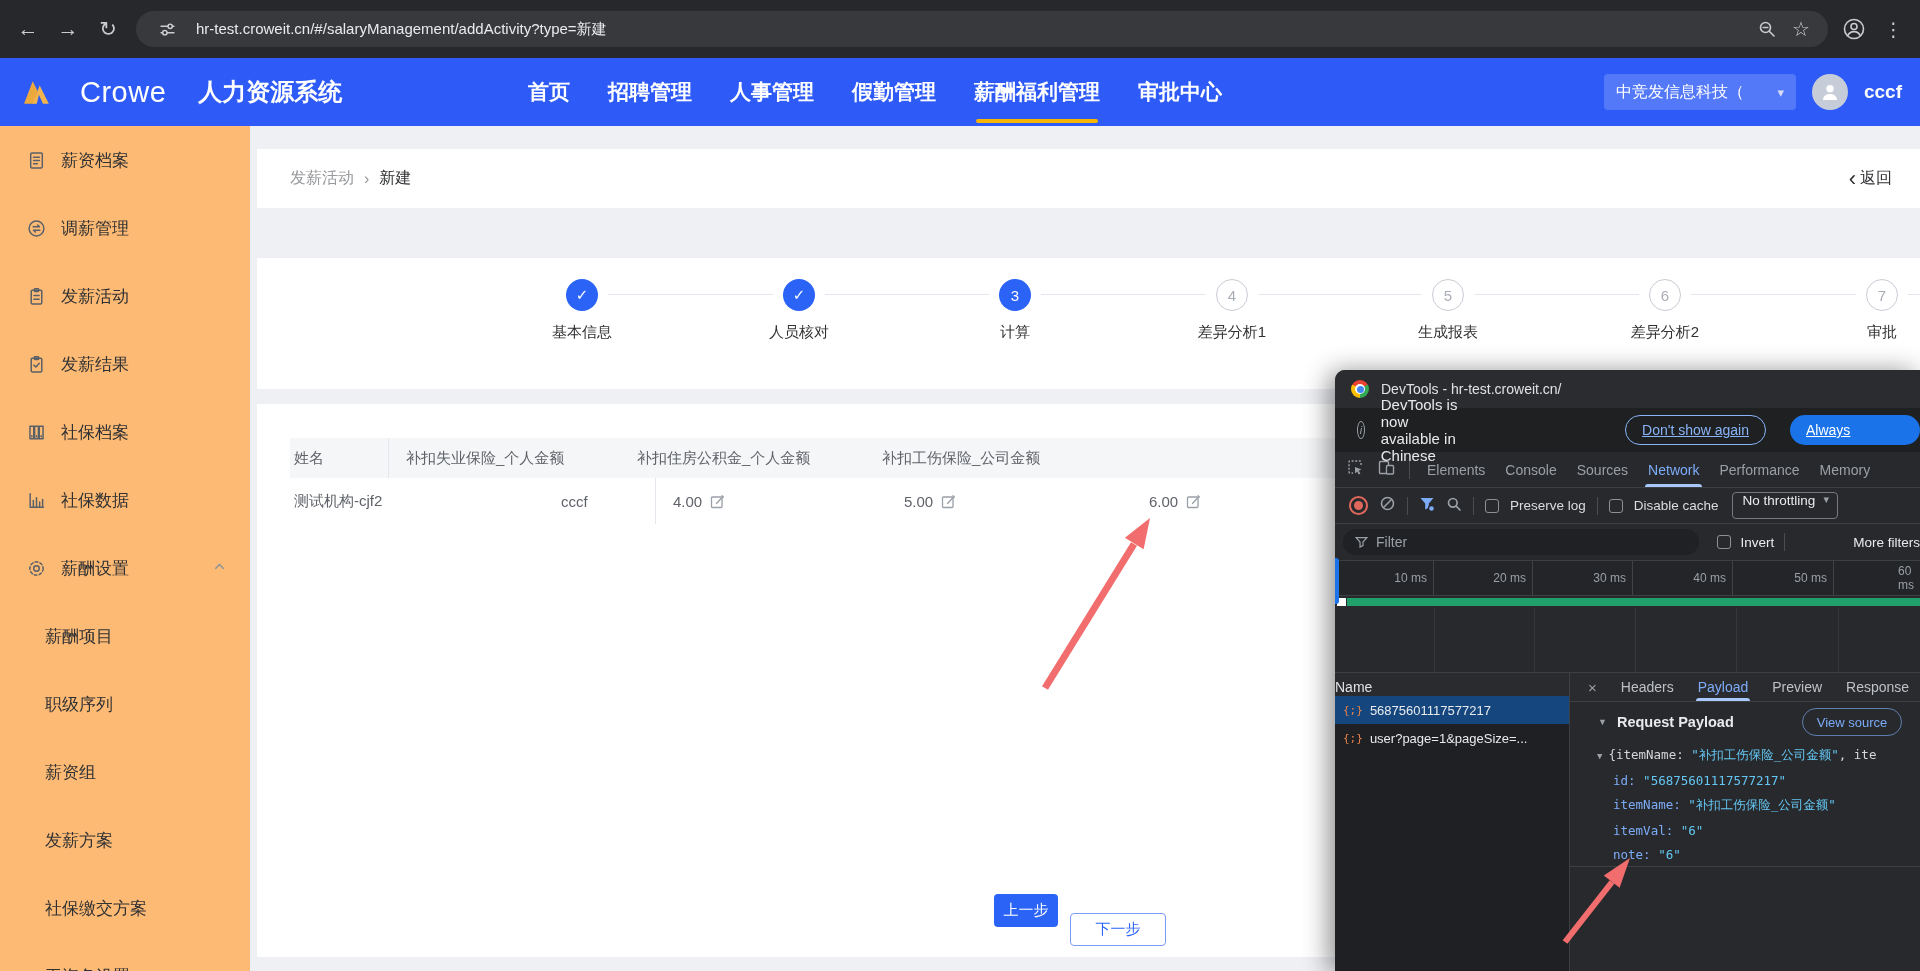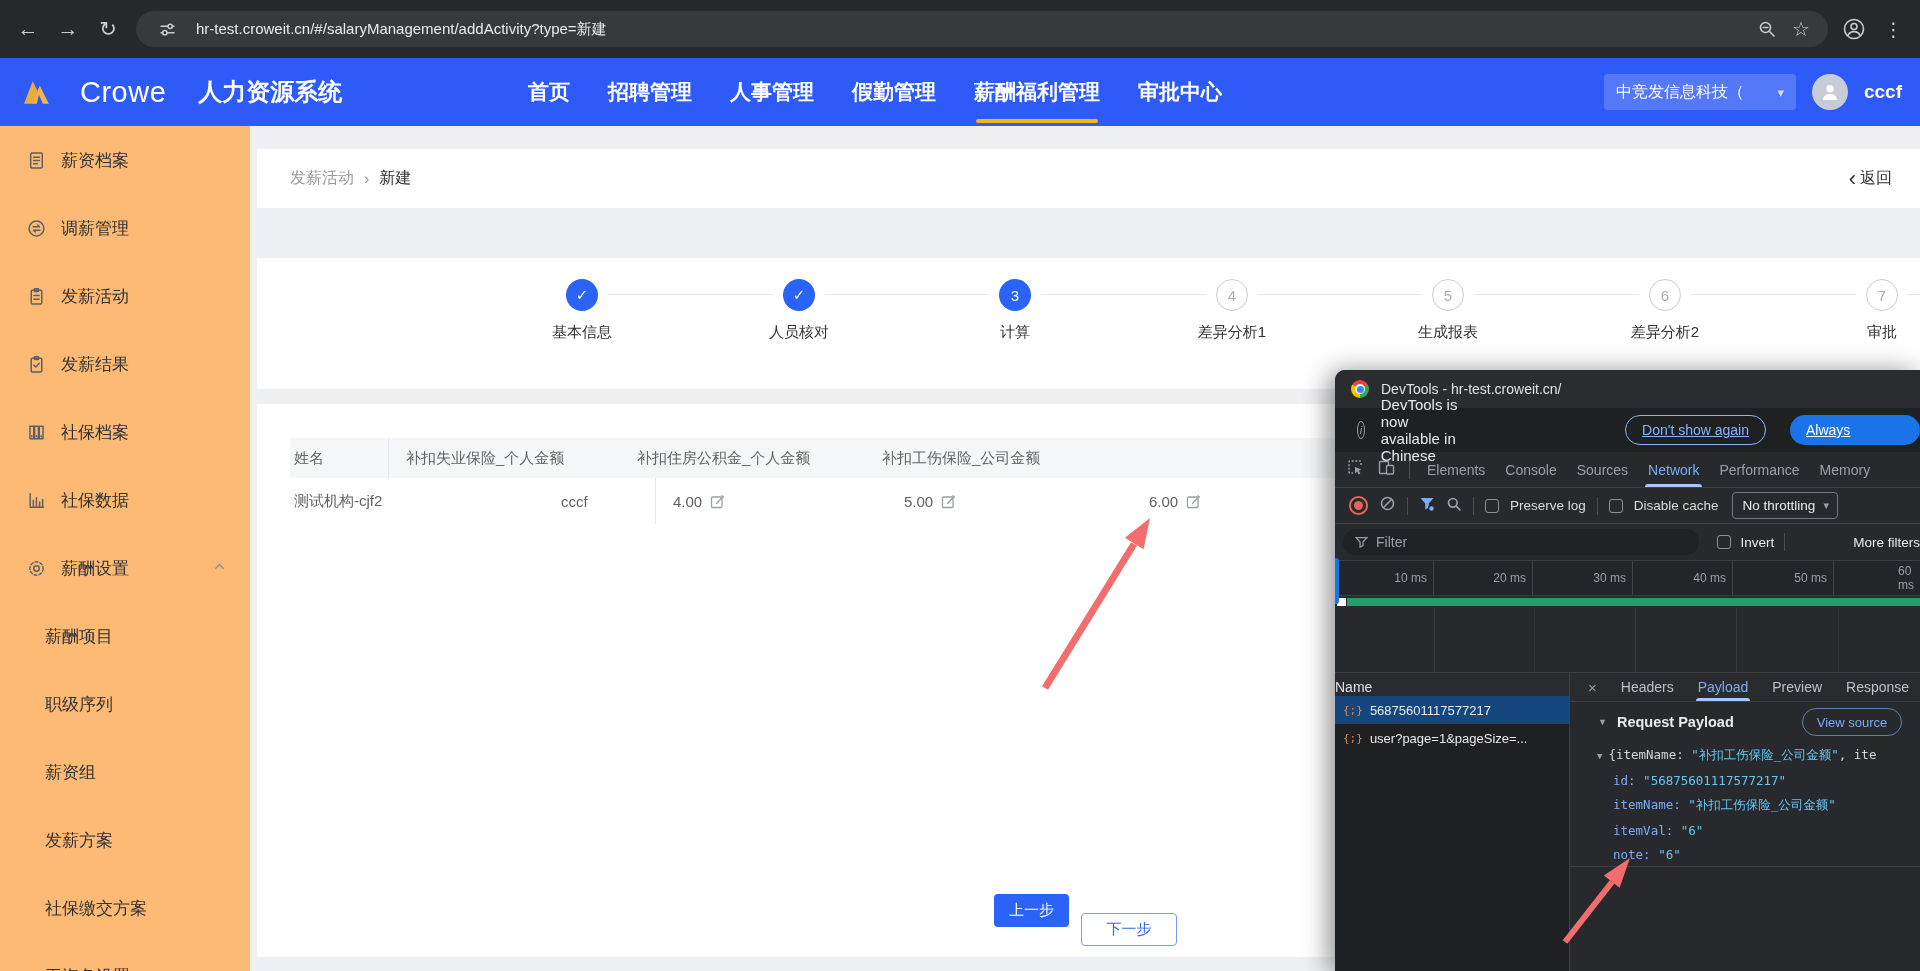--- a/index.html
+++ b/index.html
@@ -56,21 +56,21 @@
   .td{height:46px;color:#5f6268;font-size:15px;display:flex;align-items:center;box-sizing:border-box;gap:8px;}
   .c1{width:267px;padding-left:4px;}
   .c2{width:99px;padding-left:4px;border-right:1px solid #e3e6ec;}
   .c3{width:232px;padding-left:17px;}
   .c4{width:245px;padding-left:16px;}
   .c5{flex:1;padding-left:16px;}
   .editic{width:15px;height:15px;cursor:pointer;}
   .editic svg{width:15px;height:15px;stroke:#9aa0a8;fill:none;stroke-width:1.3;stroke-linecap:round;}
   .pagebtns{position:absolute;left:737px;top:490px;display:flex;gap:12px;}
   .btn{height:33px;border-radius:4px;font-size:15px;display:flex;align-items:center;justify-content:center;cursor:pointer;box-sizing:border-box;}
-  .btn.primary{width:75px;background:#2a63f5;color:#fff;}
+  .btn.primary{width:64px;background:#2a63f5;color:#fff;}
   .btn.plain{width:96px;background:#fff;color:#2a63f5;border:1px solid #7b9bf8;margin-top:19px;}
   
   .devtools{position:absolute;left:1335px;top:370px;right:0;bottom:0;background:#28292c;border-top-left-radius:10px;
             box-shadow:-6px 2px 26px rgba(0,0,0,.45);z-index:50;color:#e8eaed;overflow:hidden;}
   .dt-title{height:38px;background:#2b2c2f;display:flex;align-items:center;gap:12px;padding-left:16px;font-size:14px;color:#dfe1e5;}
   .clogo{width:18px;height:18px;border-radius:50%;background:conic-gradient(from -60deg,#ea4335 0 120deg,#34a853 0 240deg,#fbbc05 0 360deg);position:relative;}
   .clogo::before{content:"";position:absolute;left:4px;top:4px;width:10px;height:10px;border-radius:50%;background:#fff;}
   .clogo::after{content:"";position:absolute;left:5.5px;top:5.5px;width:7px;height:7px;border-radius:50%;background:#4285f4;}
   .dt-infobar{height:44px;background:#1e2022;display:flex;align-items:center;padding-left:22px;gap:16px;font-size:15px;}
   .infoic{width:18px;height:18px;border:1.5px solid #9aa0a6;border-radius:50%;color:#9aa0a6;font-size:11px;display:flex;align-items:center;justify-content:center;font-style:italic;box-sizing:border-box;}
@@ -80,21 +80,21 @@
   .dt-tabs{height:35px;background:#28292c;border-bottom:1px solid #3c4043;display:flex;align-items:center;padding-left:12px;gap:14px;}
   .dt-tab{font-size:14px;color:#9aa0a6;height:35px;display:flex;align-items:center;position:relative;padding:0 3px;cursor:pointer;white-space:nowrap;}
   .dt-tab.active{color:#7cacf8;}
   .dt-tab.active::after{content:"";position:absolute;left:0;right:0;bottom:0;height:3px;background:#a8c7fa;border-radius:3px 3px 0 0;}
   .vdiv{width:1px;height:18px;background:#494c50;}
   .dt-toolbar{height:35px;display:flex;align-items:center;gap:11px;padding-left:14px;border-bottom:1px solid #3c4043;}
   .recbtn{width:15px;height:15px;border-radius:50%;border:2px solid #e0675c;position:relative;box-sizing:content-box;cursor:pointer;}
   .recbtn::after{content:"";position:absolute;left:3px;top:3px;width:9px;height:9px;border-radius:50%;background:#e0675c;}
   .dt-check{width:14px;height:14px;border:1.5px solid #8d9196;border-radius:3px;box-sizing:border-box;cursor:pointer;flex:0 0 14px;}
   .tlabel{font-size:13.5px;color:#dadce0;white-space:nowrap;}
-  .throttle{height:25px;border:1px solid #767a80;border-radius:4px;display:flex;align-items:center;gap:8px;padding:0 8px 0 10px;font-size:13.5px;color:#e8eaed;margin-left:2px;cursor:pointer;}
+  .throttle{height:25px;border:1px solid #767a80;border-radius:4px;display:flex;gap:8px;padding:0 8px 0 10px;font-size:13.5px;color:#e8eaed;margin-left:2px;cursor:pointer;}
   .dt-filterrow{height:36px;display:flex;align-items:center;border-bottom:1px solid #3c4043;padding-left:8px;gap:10px;}
   .filterpill{width:400px;height:26px;border-radius:13px;background:#202124;display:flex;align-items:center;gap:8px;padding:0 12px;box-sizing:border-box;color:#9aa0a6;font-size:14px;}
   .ruler{height:34px;background:#232528;display:flex;border-bottom:1px solid #3c4043;position:relative;}
   .rcell{box-sizing:border-box;border-right:1px solid #3f4246;display:flex;align-items:center;justify-content:flex-end;padding-right:6px;font-size:12px;color:#9aa0a6;}
   .overview{height:12px;background:#28292c;position:relative;}
   .gbar{position:absolute;left:12px;right:0;top:2px;height:8px;background:#22a06b;}
   .gsq{position:absolute;left:2px;top:2px;width:9px;height:8px;background:#fff;}
   .bluehandle{position:absolute;left:0;top:188px;width:4px;height:46px;background:#1a73e8;border-radius:0 3px 3px 0;z-index:3;}
   .waterfall{height:64px;background:#28292c;display:flex;border-bottom:1px solid #3c4043;}
   .wcell{box-sizing:border-box;border-right:1px solid #35373b;}

